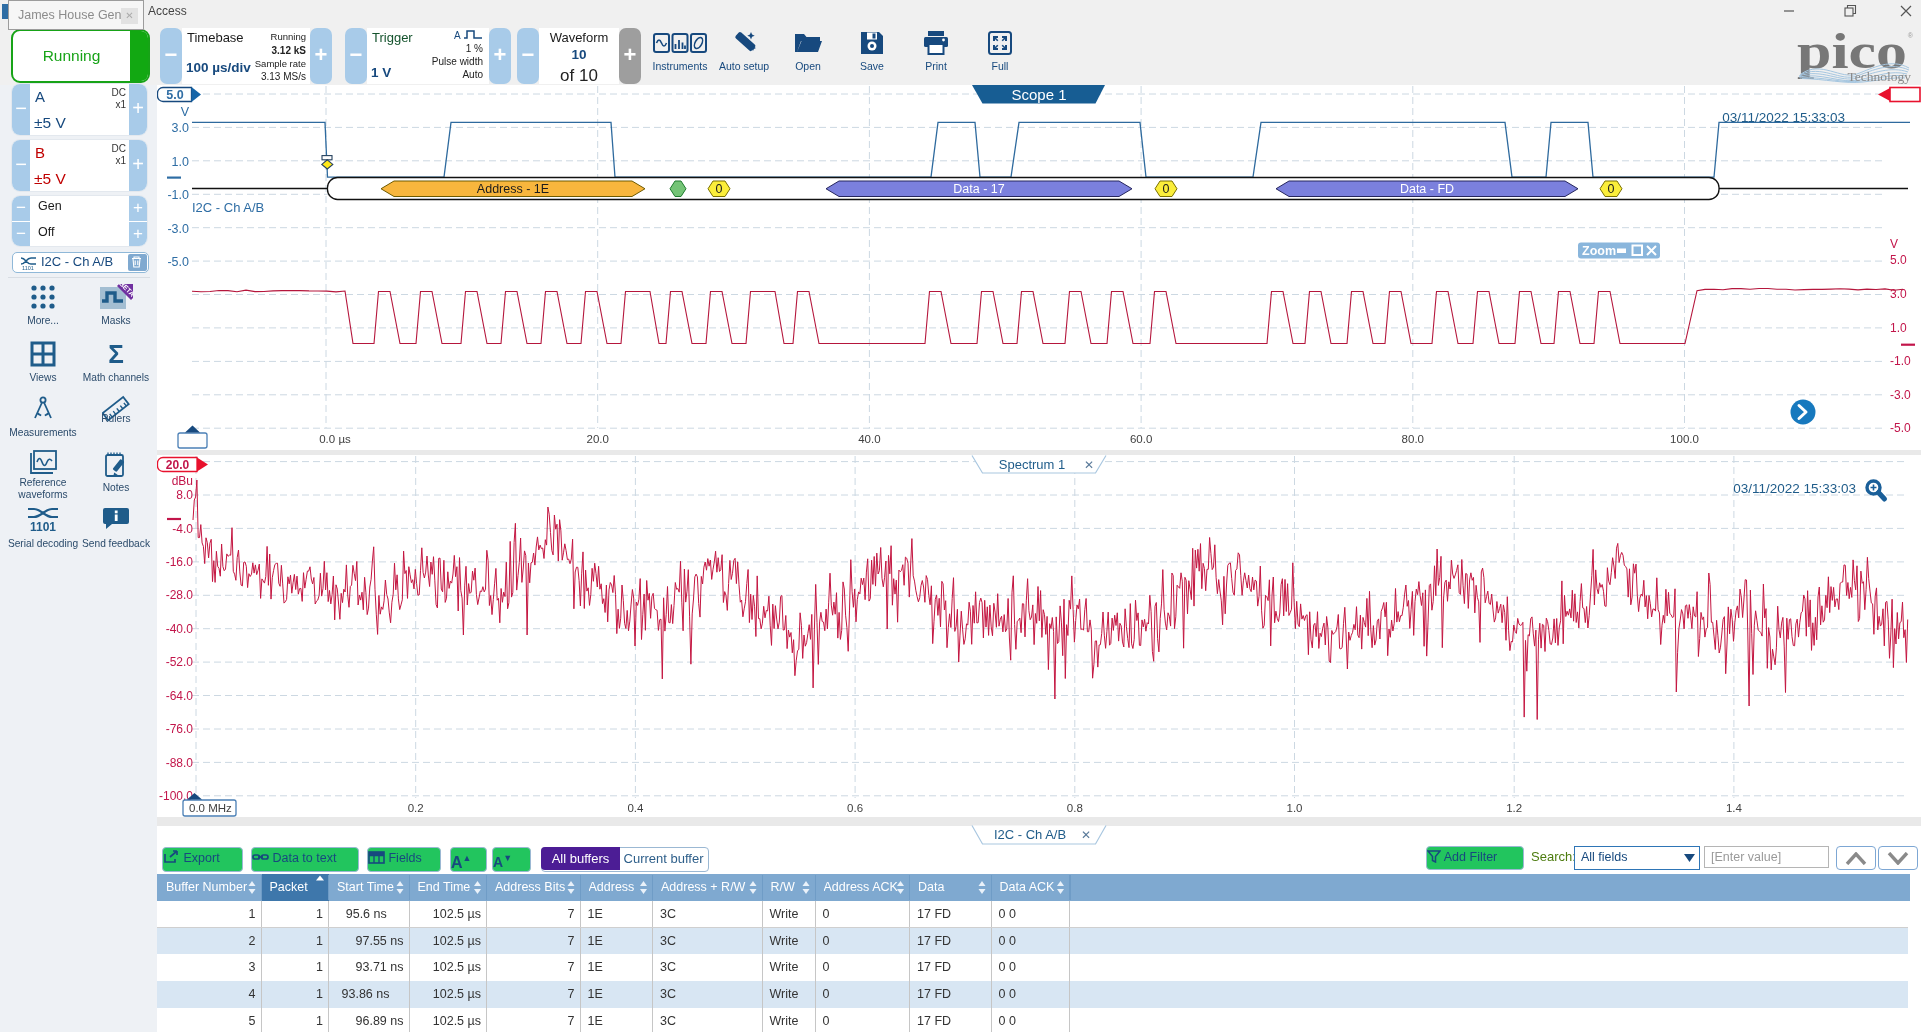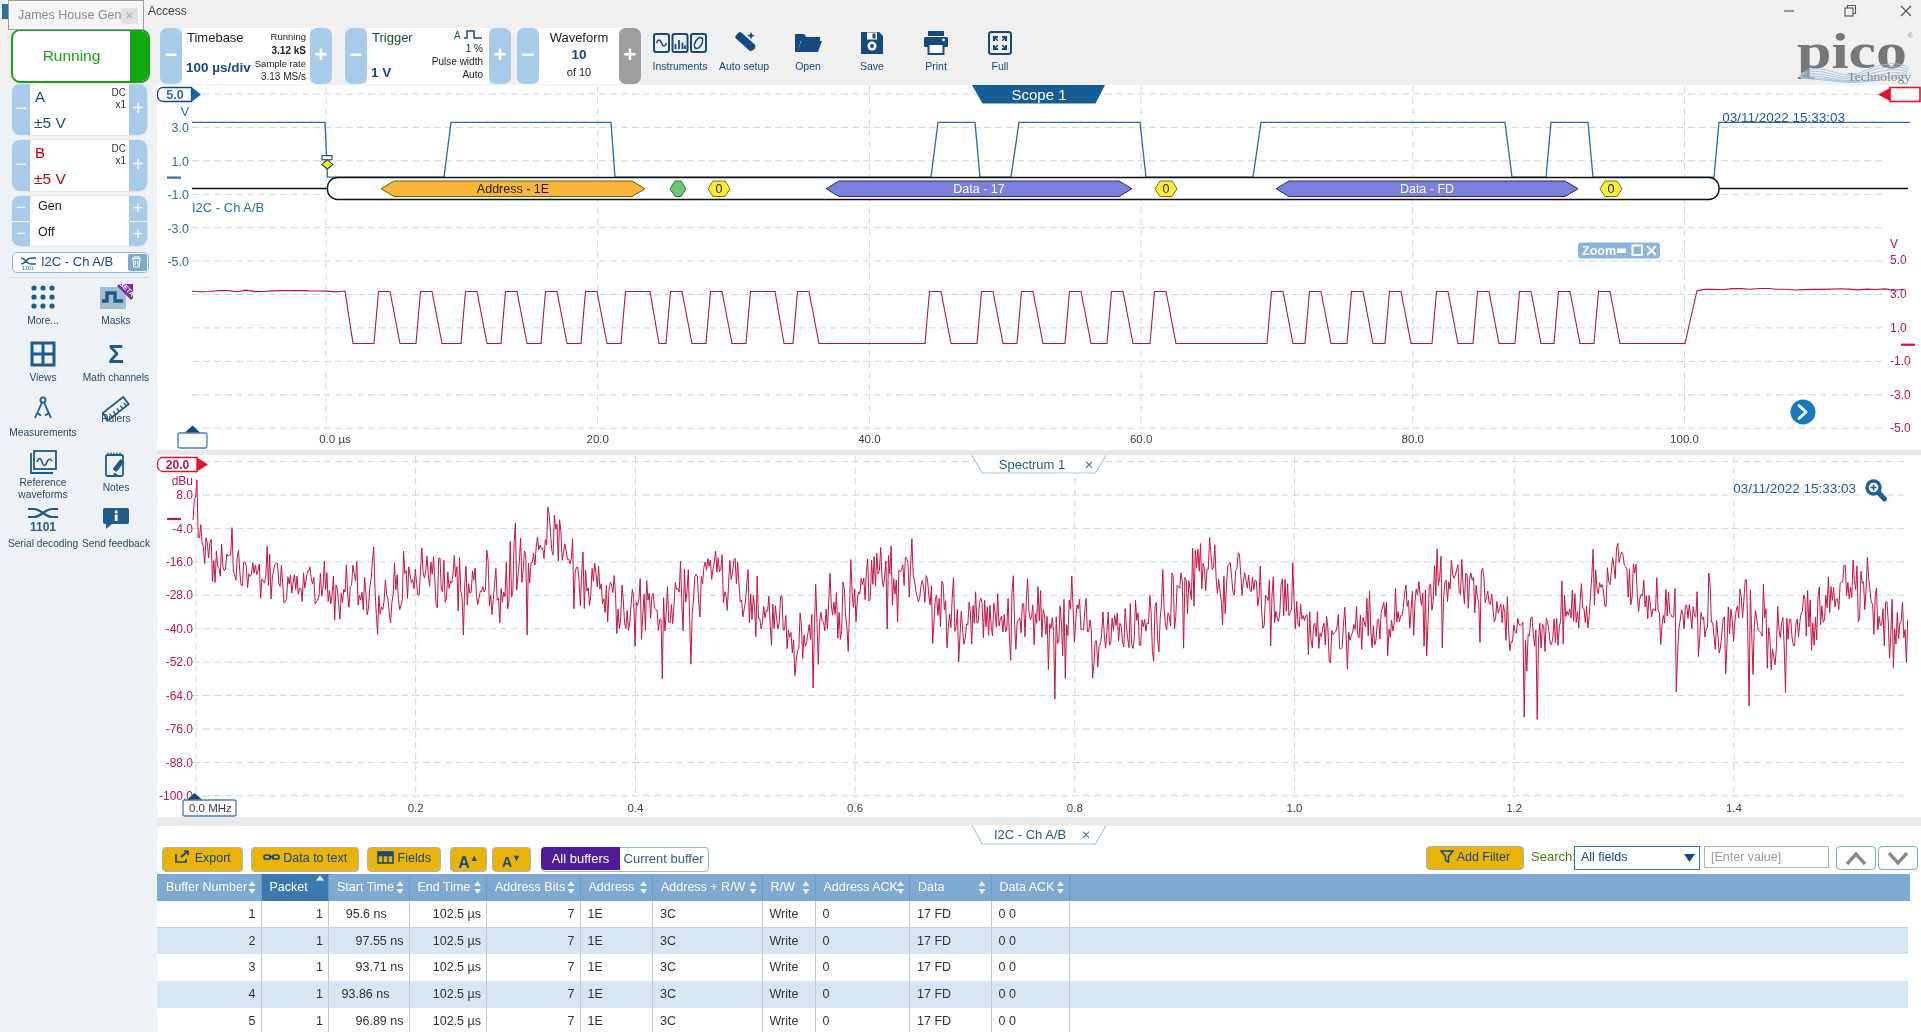--- a/index.html
+++ b/index.html
@@ -8,21 +8,21 @@
 .bax{font-size:12.5px;fill:#2e6da4}
 .rax{font-size:12px;fill:#c2154a}
 .xax{font-size:11.5px;fill:#3f3f3f}
 .seg{font-size:12.5px}
 .ts{font-size:13.5px;fill:#1f5c8a}
 .chlab{font-size:13px;fill:#2e6da4}
 .tabt{font-size:13px;fill:#1f5c8a}
 .hds{color:#fff;font-size:12.5px;white-space:nowrap;overflow:hidden}
 .cell{font-size:12.5px;color:#333}
 .sl{font-size:10.2px;color:#2b4b6b;text-align:center;line-height:12px}
-.tbtn{border:1px solid #9bb8d3;border-radius:4px;background:#eab308;color:#17497e;font-size:12.5px;text-align:center}
+.tbtn{border:1px solid #9bb8d3;border-radius:4px;background:#22c55e;color:#17497e;font-size:12.5px;}
 svg text{font-family:"Liberation Sans",sans-serif}
 </style></head>
 <body>
 <div class="abs" style="left:0;top:22px;width:1921px;height:63px;background:#f0f0f0"></div>
 <div class="abs" style="left:0;top:85px;width:157px;height:947px;background:#eef1f5"></div>
 <div class="abs" style="left:157px;top:450px;width:1764px;height:5px;background:#e9e9e9"></div>
 <div class="abs" style="left:157px;top:817px;width:1764px;height:8.5px;background:#e9e9e9"></div>
 
 <div class="abs" style="left:0;top:0;width:1921px;height:22px;background:#f0f0f0"></div>
 <div class="abs" style="left:2px;top:4px;width:7px;height:15px;background:#2e6da4"></div>
@@ -66,21 +66,21 @@
       </svg></div>
 <div style="font-size:10px;line-height:13px">1 %</div>
     <div style="font-size:10px;line-height:13px">Pulse width</div>
     <div style="font-size:10px;line-height:13px">Auto</div>
   </div>
 <div class="abs" style="left:489px;top:28px;width:22px;height:56px;background:#a8cbe9;border-radius:7px;color:#fff;font-size:22px;text-align:center;line-height:53px;font-weight:bold">+</div>
 <div class="abs" style="left:517px;top:28px;width:22px;height:56px;background:#a8cbe9;border-radius:7px;color:#fff;font-size:22px;text-align:center;line-height:53px;font-weight:bold">−</div>
 <div class="abs panel" style="left:539px;top:28px;width:80px;height:56px"></div>
 <div class="abs" style="left:539px;top:30px;width:80px;text-align:center;font-size:13px;color:#1a1a1a">Waveform</div>
 <div class="abs" style="left:539px;top:47px;width:80px;text-align:center;font-size:13.5px;font-weight:bold;color:#17497e">10</div>
-<div class="abs" style="left:539px;top:66px;width:80px;text-align:center;font-size:11px;color:#222">of 10</div>
+<div class="abs" style="left:539px;top:66px;width:80px;text-align:center;font-size:17px;color:#222">of 10</div>
 <div class="abs" style="left:619px;top:28px;width:22px;height:56px;background:#9e9e9e;border-radius:7px;color:#fff;font-size:22px;text-align:center;line-height:53px;font-weight:bold">+</div>
 <div class="abs" style="left:648px;top:30px;width:64px;height:26px;text-align:center"><svg width="54" height="26" viewBox="0 0 54 26">
 <rect x="1" y="4" width="15" height="18" rx="2" fill="none" stroke="#17497e" stroke-width="2"></rect>
 <path d="M3.5,13 q2.5,-6 5,0 t5,0" fill="none" stroke="#17497e" stroke-width="1.6"></path>
 <rect x="19.5" y="4" width="15" height="18" rx="2" fill="none" stroke="#17497e" stroke-width="2"></rect>
 <path d="M22.5,19 v-5 M26,19 v-9 M29.5,19 v-6.5 M32,19 v-3.5" stroke="#17497e" stroke-width="1.8"></path>
 <rect x="38" y="4" width="15" height="18" rx="2" fill="none" stroke="#17497e" stroke-width="2"></rect>
 <ellipse cx="45.5" cy="13" rx="3.3" ry="6" fill="none" stroke="#17497e" stroke-width="1.6" transform="rotate(28 45.5 13)"></ellipse>
 </svg></div>
 <div class="abs" style="left:640px;top:60px;width:80px;text-align:center;font-size:10.5px;color:#17497e">Instruments</div>

